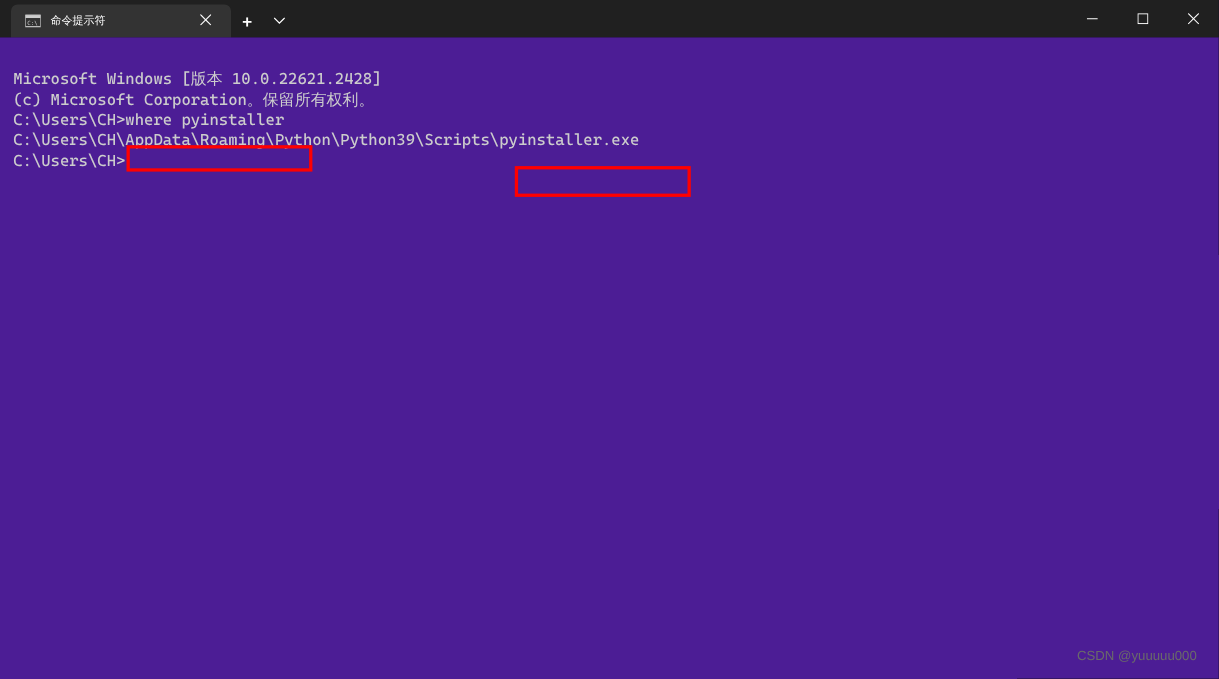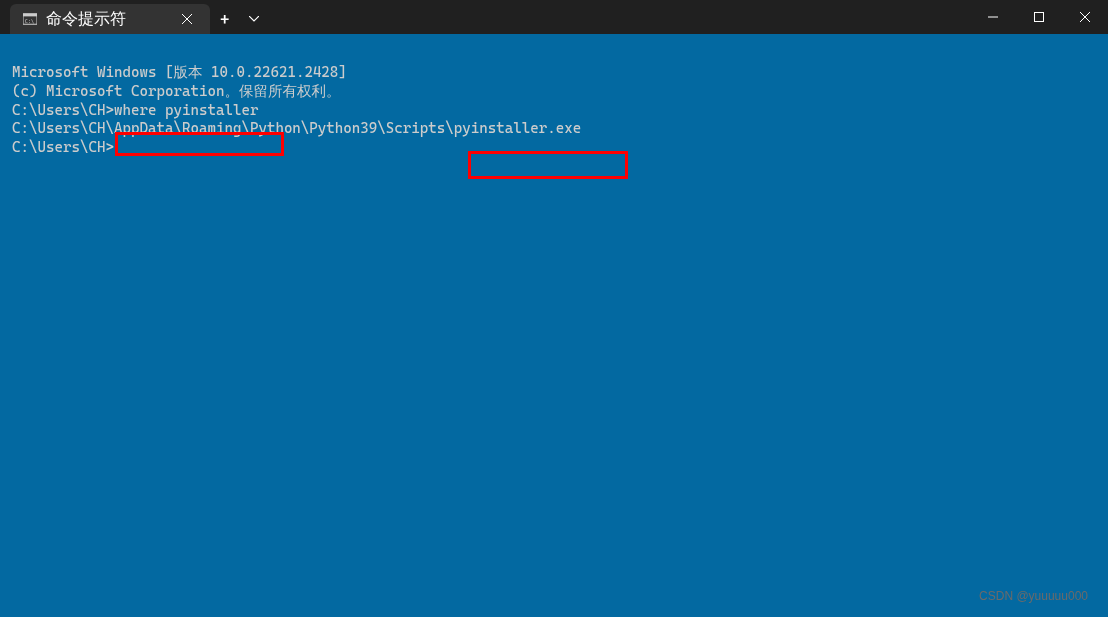--- a/index.html
+++ b/index.html
@@ -51,21 +51,21 @@
       justify-content: center;
     }
     
     .tab-icon svg {
       width: 14px;
       height: 14px;
     }
     
     .tab-title {
       color: #ffffff;
-      font-size: 16px;
+      font-size: 10px;
       flex: 1;
       font-family: "Microsoft YaHei", sans-serif;
     }
     
     .tab-close {
       color: #ffffff;
       font-size: 14px;
       cursor: pointer;
       padding: 2px 6px;
       border-radius: 2px;
@@ -112,21 +112,21 @@
     }
     
     .terminal-content {
       padding: 10px 12px;
       color: #cccccc;
       font-size: 14.5px;
       line-height: 1.3;
       white-space: pre;
       font-family: "Cascadia Mono", Consolas, monospace;
       position: relative;
-      background: #0369a1;
+      background: #4c1d95;
       height: calc(100% - 34px);
     }
     
     .highlight-box {
       position: absolute;
       border: 3px solid #ff0000;
       pointer-events: none;
     }
     
     .highlight-1 {

